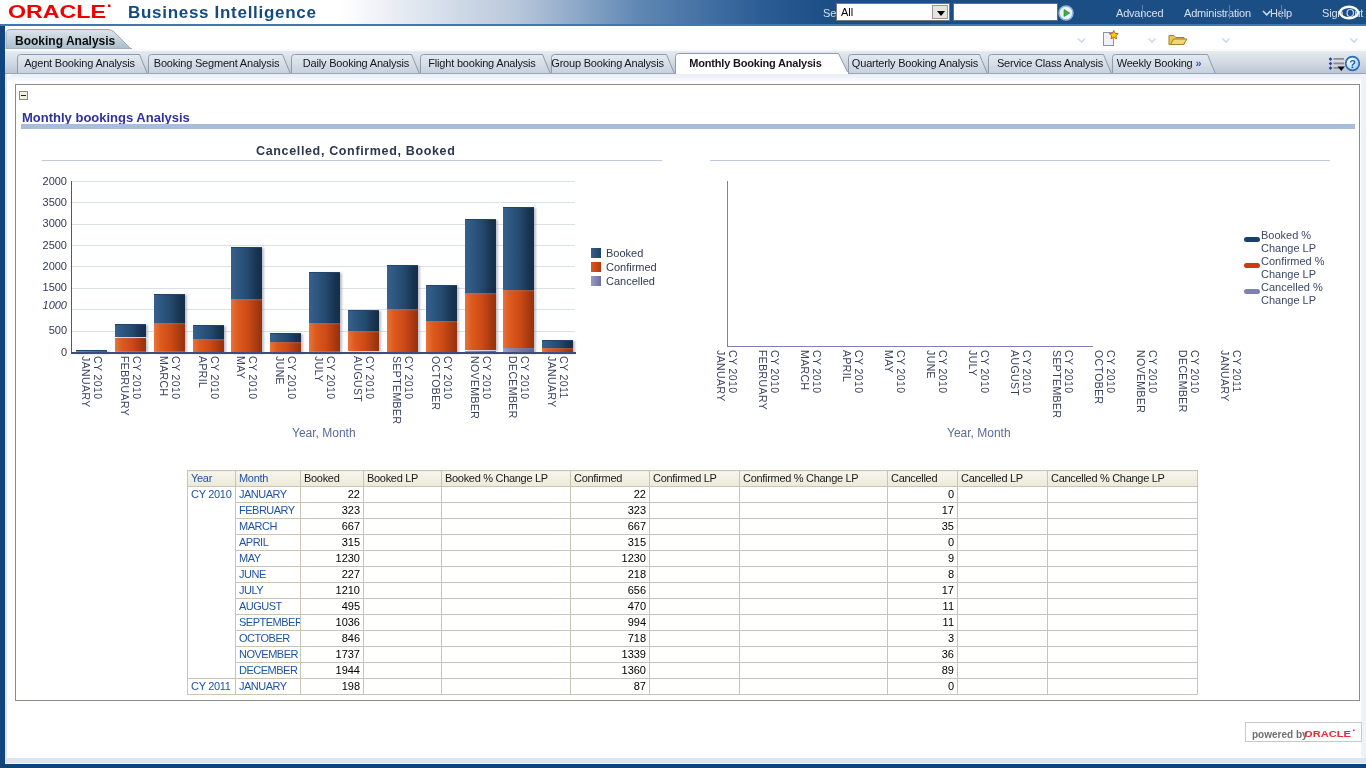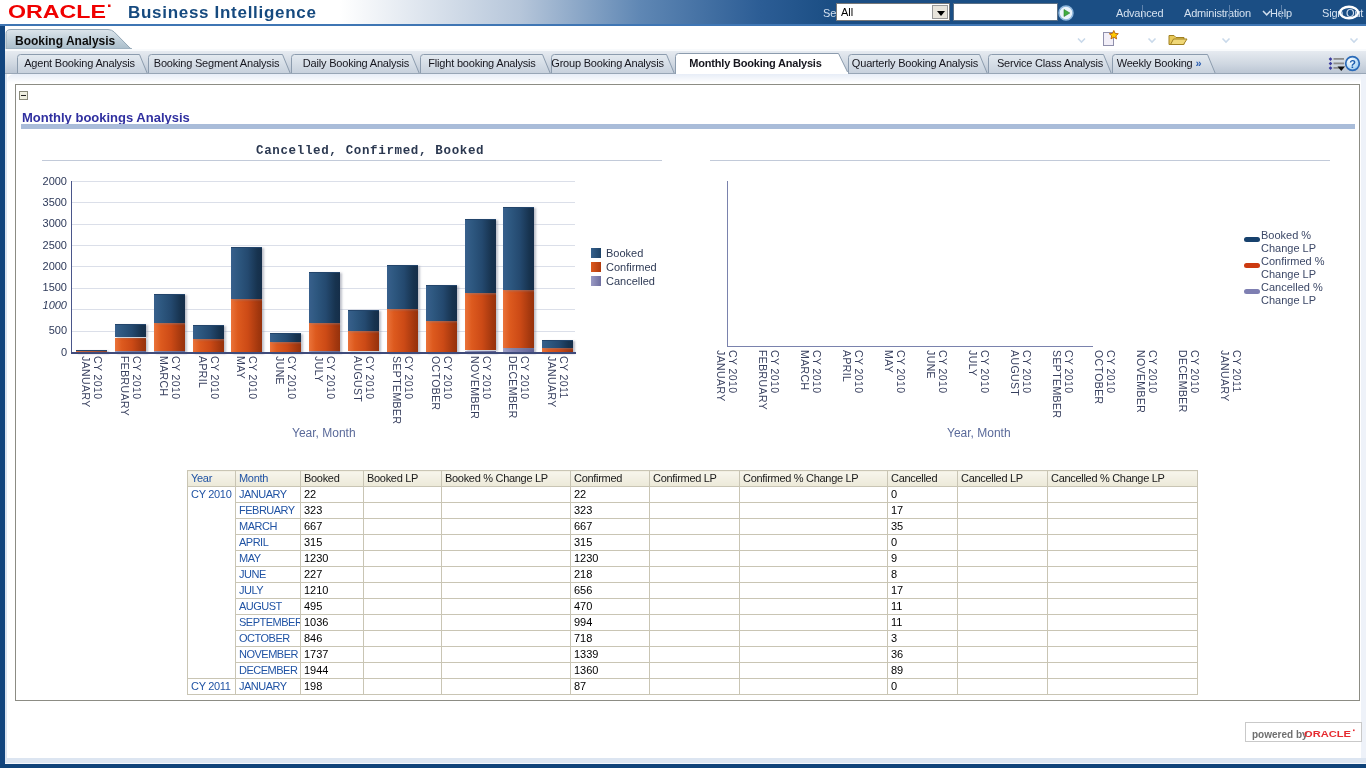--- a/index.html
+++ b/index.html
@@ -36,21 +36,21 @@
 #botlight { position:absolute; left:4.5px; top:758px; width:1361.5px; height:4.5px; background:#dce5f1; }
 #bothair { position:absolute; left:4.5px; top:762.5px; width:1361.5px; height:1px; background:#f4f7fc; }
 #botnavy { position:absolute; left:0; top:763.5px; width:1366px; height:4.5px; background:#0f4379; }
 #panel { position:absolute; left:15px; top:84px; width:1345px; height:617px; background:#fff; border:1px solid #8c8c84; }
 #minus { position:absolute; left:19px; top:91px; width:9px; height:9px; background:#f0efe0; border:1px solid #8a8a7a; }
 #minus:after { content:""; position:absolute; left:1px; top:3px; width:5px; height:1px; background:#222; }
 #pgtitle { position:absolute; left:22px; top:110px; font-size:13px; font-weight:bold; color:#3030a0; }
 #bluebar { position:absolute; left:21px; top:124px; width:1334px; height:5px; background:#a9bcd9; }
 
 
-.ctitle { position:absolute; font-size:12.5px; font-weight:bold; color:#2b3850; white-space:nowrap;font-family:Liberation Mono, monospace; }
+.ctitle { position:absolute; font-size:12.5px; font-weight:bold; color:#2b3850; white-space:nowrap; }
 .cunder { position:absolute; height:1px; background:#c2cad9; }
 .ylab { position:absolute; font-size:11px; color:#2e3a5a; width:30px; text-align:right; }
 .grid { position:absolute; height:1px; background:#dbdfe9; }
 .xlab { position:absolute; writing-mode:vertical-lr; text-orientation:mixed; font-size:10.5px; line-height:12px; letter-spacing:0.4px; color:#373f5e; white-space:pre; text-align:left; }
 .axttl { position:absolute; font-size:12px; color:#5a6a9a; }
 .seg { position:absolute; width:31px; box-shadow:2px 1px 2px rgba(128,132,150,0.5); }
 .segN { background:linear-gradient(90deg,#38608c 0%,#2d577f 25%,#24496f 55%,#17334f 85%,#152e49 100%); box-shadow:2px 1px 2px rgba(128,132,150,0.5), inset 0 1px 0 #23456b; }
 .segO { background:linear-gradient(90deg,#ea733a 0%,#dd5a1e 22%,#cc4a16 55%,#a2370e 88%,#96320c 100%); }
 .segP { background:linear-gradient(90deg,#a2a2c8 0%,#8686b4 30%,#7676a6 60%,#5f5f92 100%); }
 .lgsq { position:absolute; width:10px; height:10px; }
@@ -58,21 +58,21 @@
 .lgpill { position:absolute; width:16px; height:5px; border-radius:2.5px; }
 .lgtxt2 { position:absolute; font-size:11px; line-height:13px; color:#3c4867; }
 
 
 #dtable { position:absolute; left:187px; top:470px; border-collapse:collapse; table-layout:fixed; width:1010px; }
 #dtable td, #dtable th { border:1px solid #c9c5b4; font-size:11px; font-weight:normal; padding:0 3px; height:16px; line-height:15px; overflow:hidden; white-space:nowrap; }
 #dtable th { background:linear-gradient(#f7f5ec,#ece9d8); text-align:left; color:#1a1a1a; letter-spacing:-0.3px;margin-top:12px; }
 #dtable th.dim { color:#2053a4; }
 #dtable { border:1px solid #8e8c80; }
 #dtable td.m { color:#2053a4; letter-spacing:-0.5px; }
-#dtable td.v { color:#000; }
+#dtable td.v { text-align:right; color:#000; }
 #dtable td.y { color:#2053a4; vertical-align:top; letter-spacing:-0.3px; }
 
 
 #pwrbox { position:absolute; left:1245px; top:722px; width:117px; height:20px; background:#fff; border:1px solid #c9c9c9; }
 #pwrtxt { position:absolute; left:6px; top:6px; font-size:10px; font-weight:bold; color:#6f6f6f; }
 </style>
 </head>
 <body>
 <div id="page">
 

